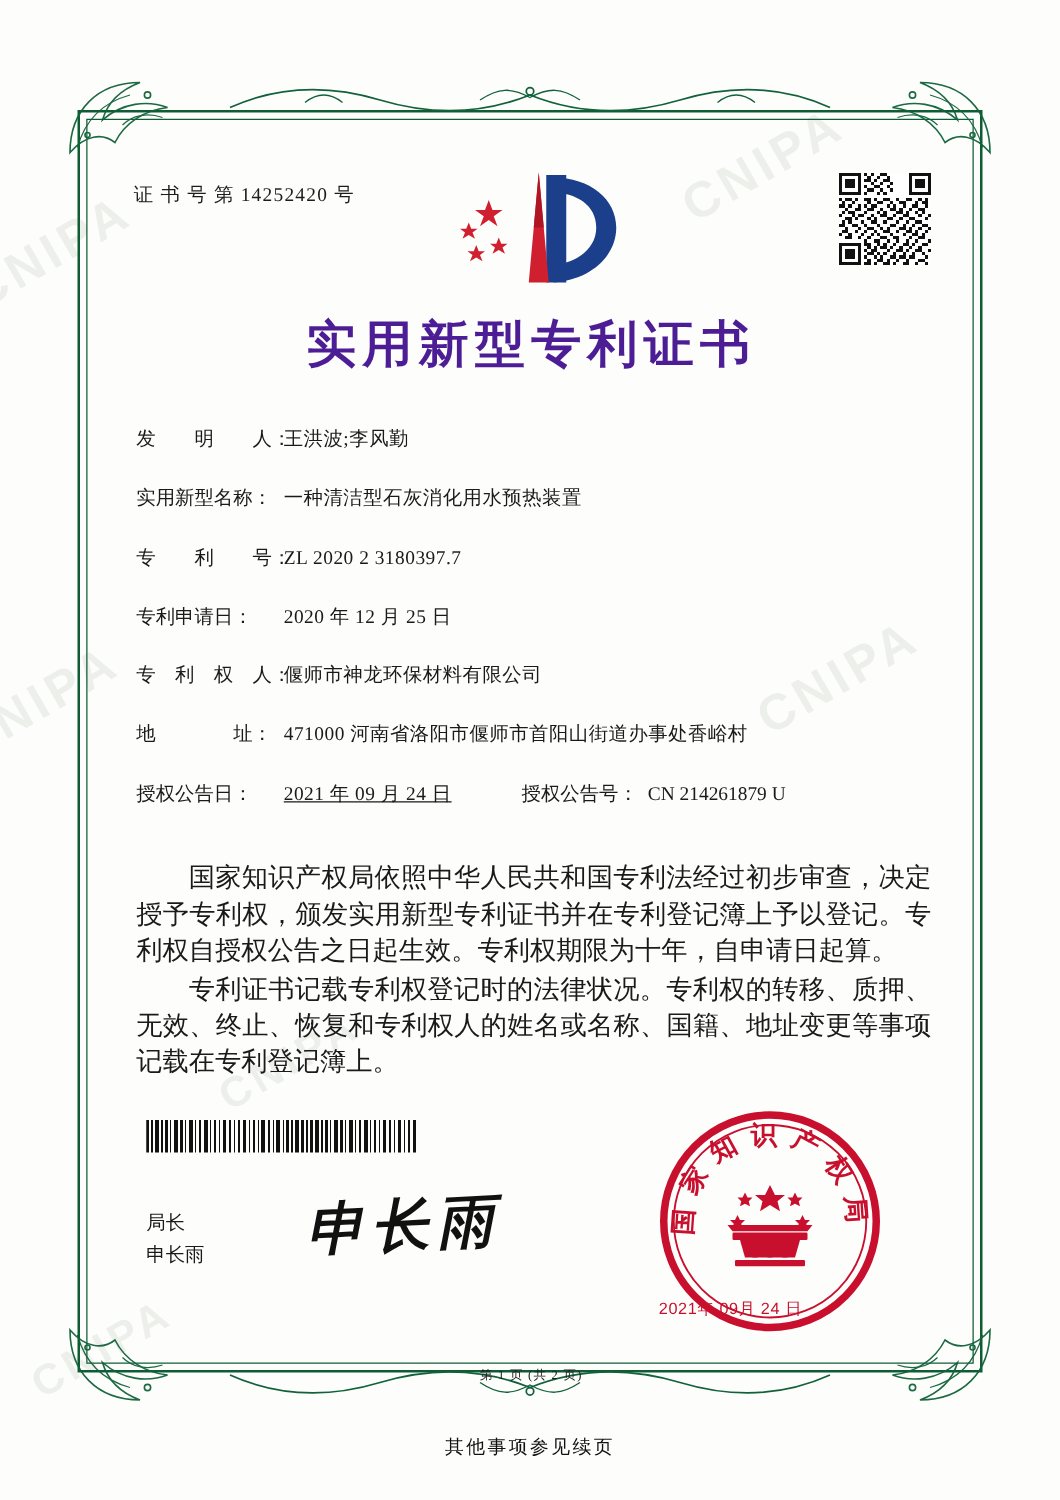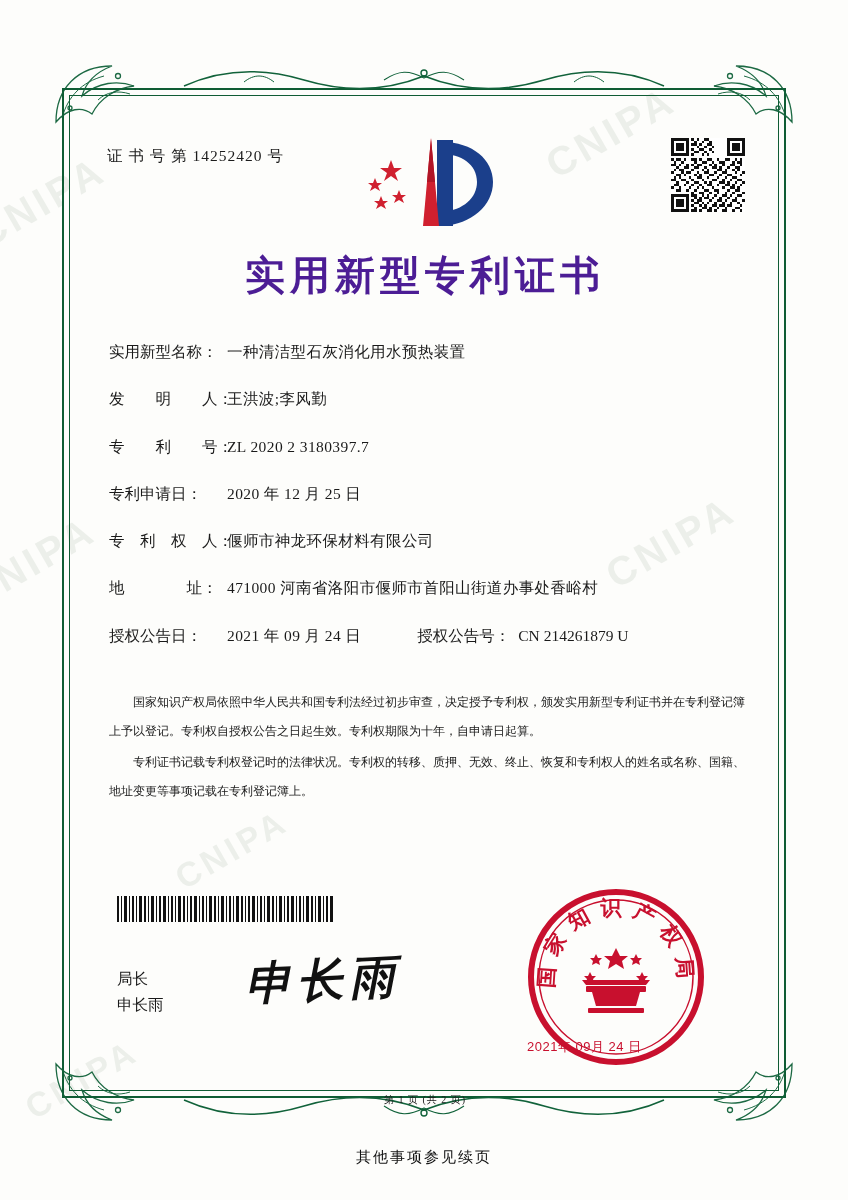--- a/index.html
+++ b/index.html
@@ -152,33 +152,33 @@
   .label {
     width: 118px;
     flex: 0 0 118px;
     letter-spacing: 0px;
     white-space: nowrap;
   }
   .value {
     flex: 1 1 auto;
     letter-spacing: .4px;
   }
-  .row.dual .value { flex: 0 0 auto; }
+  .row.dual .value { flex: 0 0 auto; text-decoration: underline; }
   .row.dual .label2 {
     margin-left: 56px;
     white-space: nowrap;
   }
   .row.dual .value2 { margin-left: 8px; white-space: nowrap; }
 
   .paras {
     position: absolute;
     left: 14px;
     top: 570px;
     width: 636px;
-    font-size: 12px;
+    font-size: 21px;
     line-height: 29px;
     text-align: justify;
   }
   .paras p { margin: 0 0 2px 0; text-indent: 2em; }
 
   
   .barcode {
     position: absolute;
     left: 22px;
     top: 778px;
@@ -548,26 +548,26 @@
           <polygon points="36,66 38,71 43,71 39,74 41,79 36,76 31,79 33,74 29,71 34,71"></polygon>
           <polygon points="54,60 56,65 61,65 57,68 59,73 54,70 49,73 51,68 47,65 52,65"></polygon>
         </g>
       </svg>
     </div>
 
     <div class="doc-title">实用新型专利证书</div>
 
     <div class="fields">
       <div class="row">
+        <div class="label">发　　明　　人：</div>
+        <div class="value">王洪波;李风勤</div>
+      </div>
+      <div class="row">
         <div class="label">实用新型名称：</div>
         <div class="value">一种清洁型石灰消化用水预热装置</div>
-      </div>
-      <div class="row">
-        <div class="label">发　　明　　人：</div>
-        <div class="value">王洪波;李风勤</div>
       </div>
       <div class="row">
         <div class="label">专　　利　　号：</div>
         <div class="value">ZL 2020 2 3180397.7</div>
       </div>
       <div class="row">
         <div class="label">专利申请日：</div>
         <div class="value">2020 年 12 月 25 日</div>
       </div>
       <div class="row">

